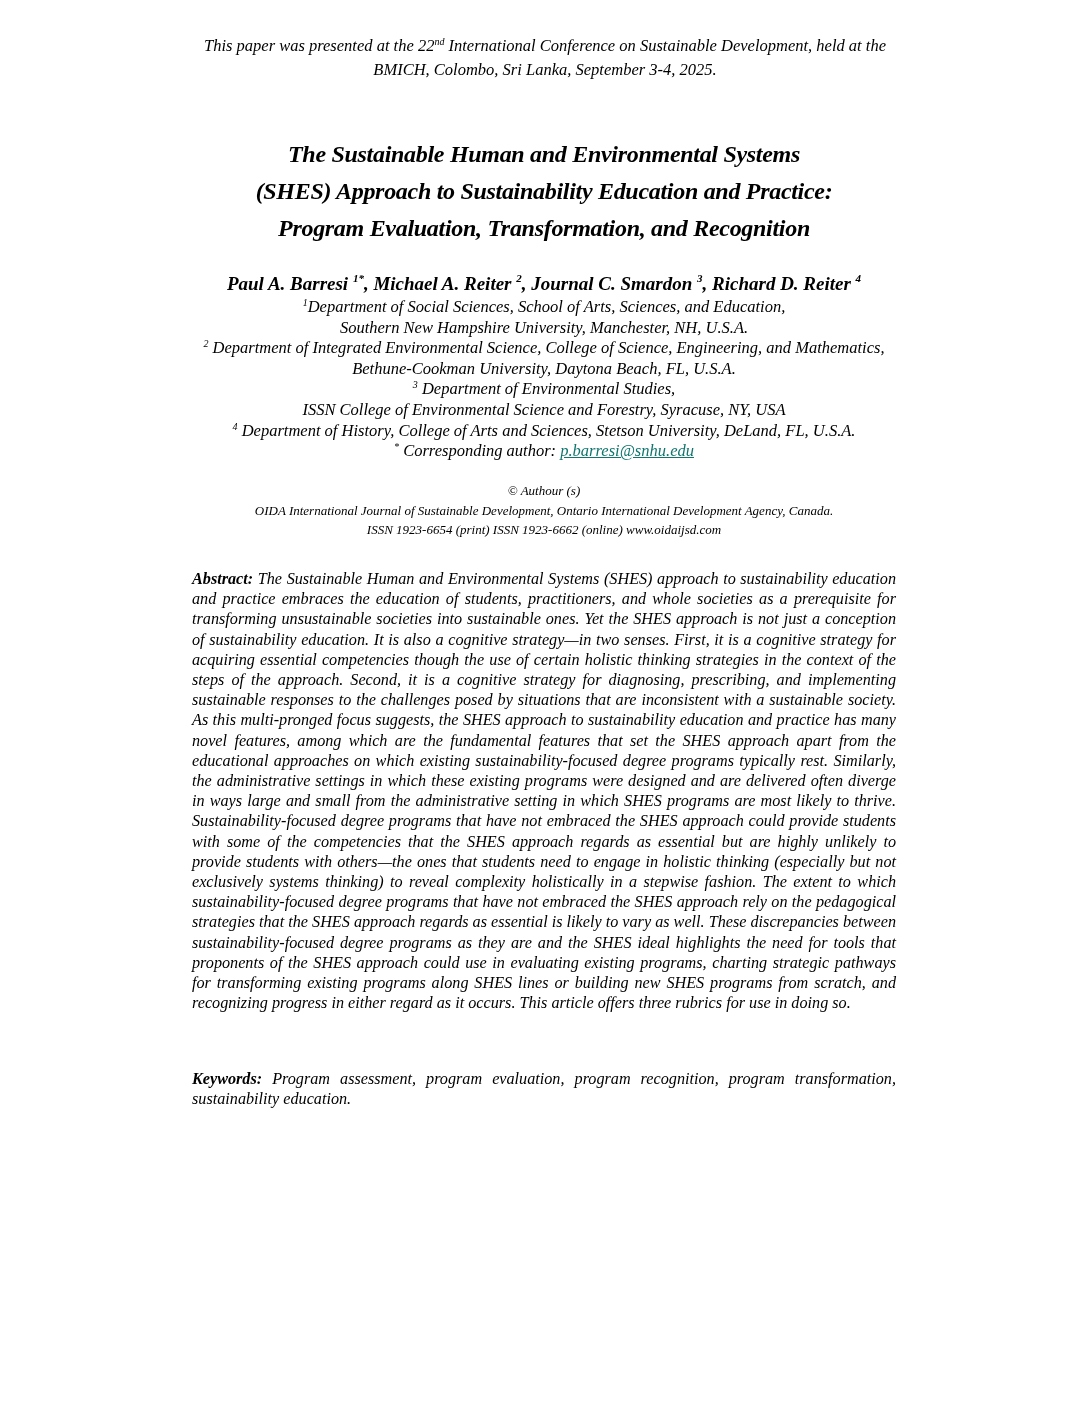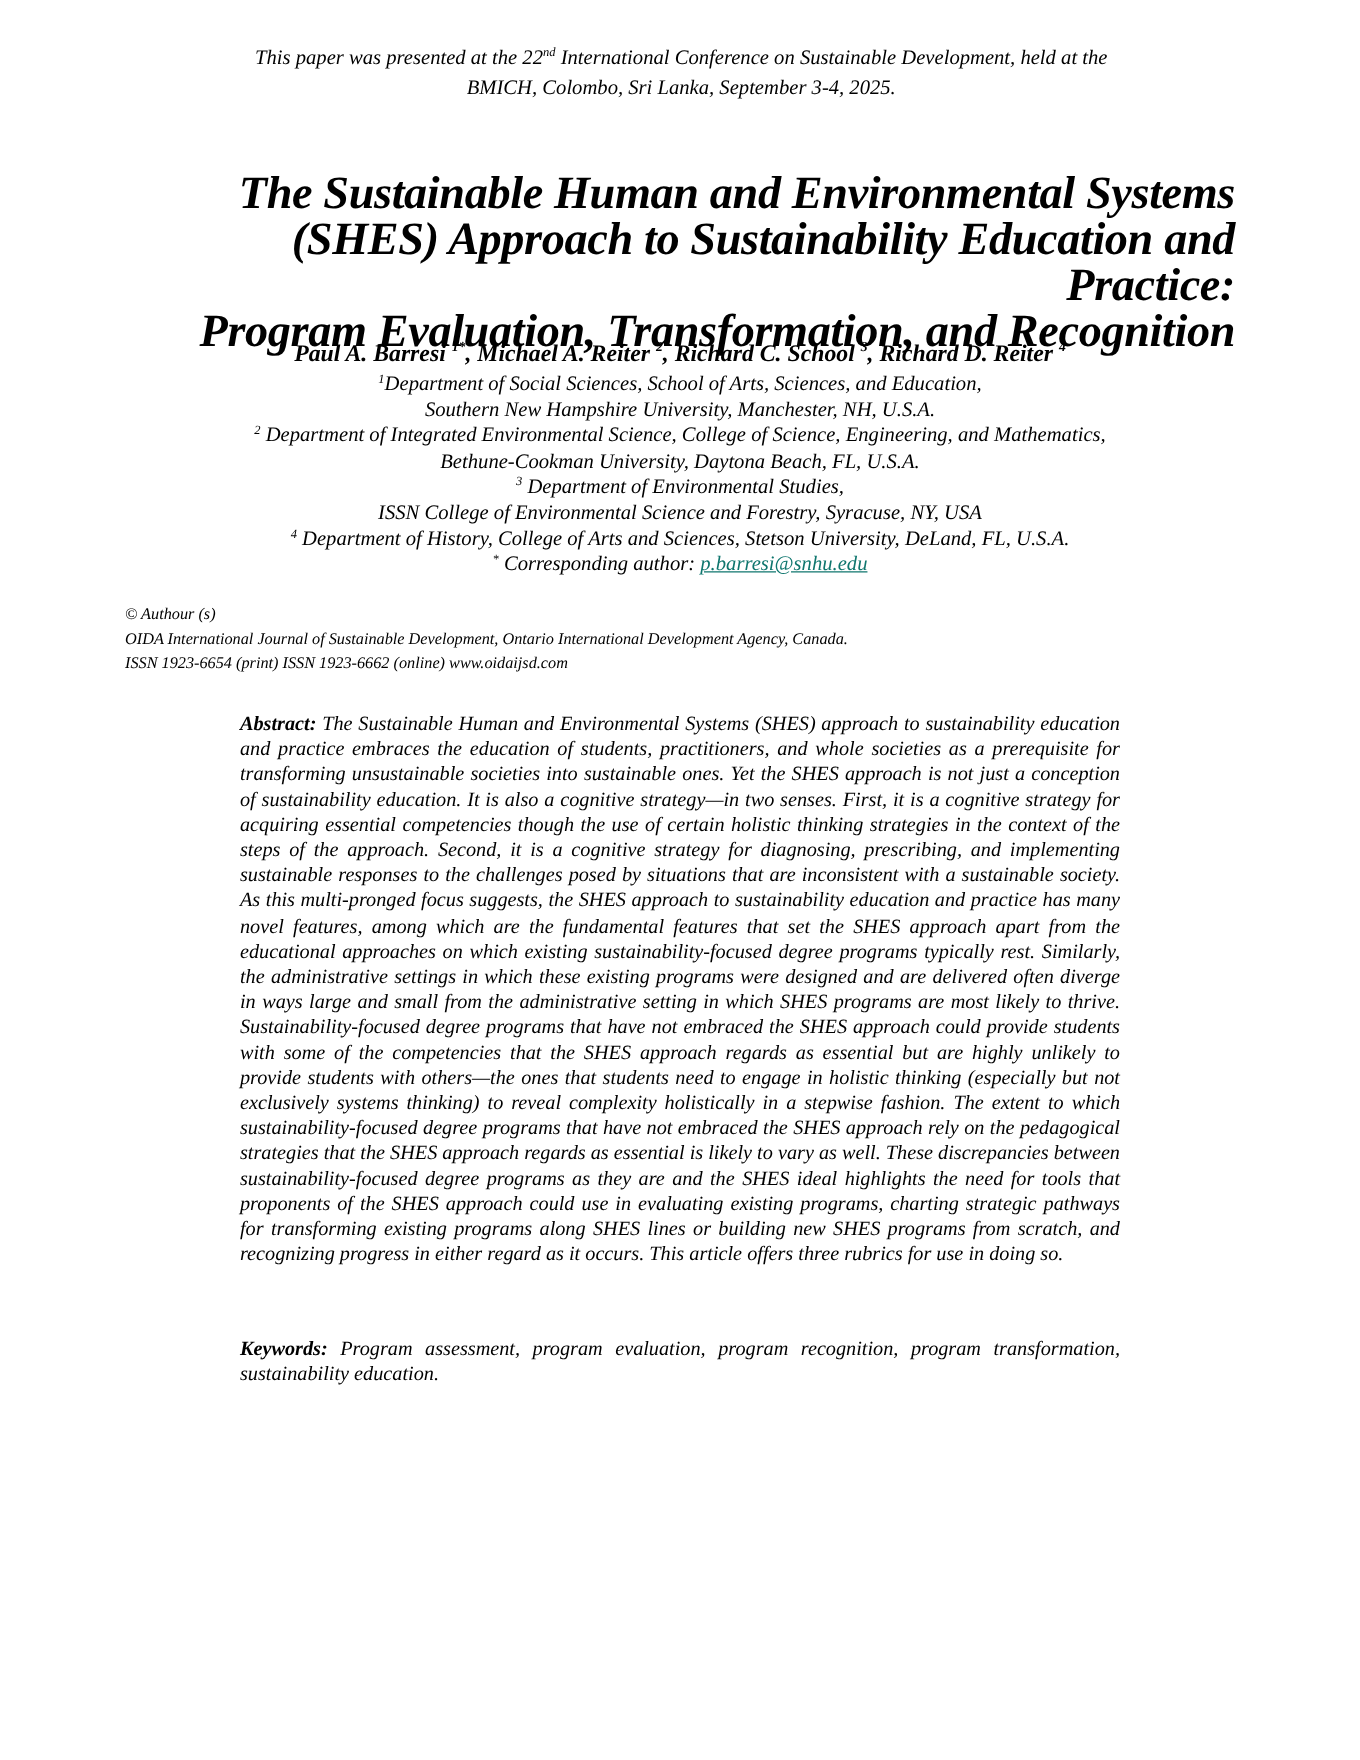--- a/index.html
+++ b/index.html
@@ -8,38 +8,38 @@
     font-family: "Liberation Serif", "DejaVu Serif", serif; color: #000;
   }
   .page { position: absolute; left: 0; top: 0; width: 995px; height: 1408px; font-style: italic; }
   .conf-note {
     position: absolute; left: 150px; width: 790px; top: 34px;
     font-size: 16.5px; line-height: 24px; text-align: center;
   }
   .conf-note sup { font-size: 10px; vertical-align: 6px; line-height: 0; }
   .title {
     position: absolute; left: 100px; width: 888px; top: 136px;
-    font-size: 37px; line-height: 37px; font-weight: bold; text-align: right;
+    font-size: 24px; line-height: 37px; font-weight: bold; text-align: center;
     letter-spacing: -0.3px;
   }
   .authors {
     position: absolute; left: 100px; width: 888px; top: 272px;
     font-size: 19px; line-height: 24px; font-weight: bold; text-align: center;
   }
   .authors sup { font-size: 11px; vertical-align: 8px; line-height: 0; font-weight: bold; }
   .affils {
     position: absolute; left: 100px; width: 888px; top: 297px;
     font-size: 16.5px; line-height: 20.6px; text-align: center;
   }
   .affils sup { font-size: 10px; vertical-align: 6px; line-height: 0; }
   .affils .line { display: block; }
   a.link { color: #0f766e; text-decoration: underline; }
   .copyright {
     position: absolute; left: 100px; width: 888px; top: 481px;
-    font-size: 13px; line-height: 19.5px; 
+    font-size: 13px; line-height: 19.5px; text-align: center;
   }
   .copyright .line { display: block; }
   .abstract {
     position: absolute; left: 192px; width: 704px; top: 569px;
     font-size: 16.2px; line-height: 20.2px; text-align: justify;
   }
   .abstract b { font-weight: bold; }
   .keywords {
     position: absolute; left: 192px; width: 704px; top: 1069px;
     font-size: 16.2px; line-height: 20.2px; text-align: justify;
@@ -55,21 +55,21 @@
     <span>BMICH, Colombo, Sri Lanka, September 3-4, 2025.</span>
   </div>
 
   <div class="title">
     <span>The Sustainable Human and Environmental Systems</span><br>
     <span>(SHES) Approach to Sustainability Education and Practice:</span><br>
     <span>Program Evaluation, Transformation, and Recognition</span>
   </div>
 
   <div class="authors">
-    <span><span>Paul A. Barresi </span><sup>1*</sup><span>, </span></span><span><span>Michael A. Reiter </span><sup>2</sup><span>, </span></span><span><span>Richard C. School </span><sup>3</sup><span>, </span></span><span><span>Richard D. Reiter </span><sup>4</sup><span></span></span>
+    <span><span>Paul A. Barresi </span><sup>1*</sup><span>, </span></span><span><span>Michael A. Reiter </span><sup>2</sup><span>, </span></span><span><span>Journal C. Smardon </span><sup>3</sup><span>, </span></span><span><span>Richard D. Reiter </span><sup>4</sup><span></span></span>
   </div>
 
   <div class="affils">
     <span class="line"><sup>1</sup><span>Department of Social Sciences, School of Arts, Sciences, and Education,</span></span>
     <span class="line">Southern New Hampshire University, Manchester, NH, U.S.A.</span>
     <span class="line"><sup>2</sup><span> Department of Integrated Environmental Science, College of Science, Engineering, and Mathematics,</span></span>
     <span class="line">Bethune-Cookman University, Daytona Beach, FL, U.S.A.</span>
     <span class="line"><sup>3</sup><span> Department of Environmental Studies,</span></span>
     <span class="line">ISSN College of Environmental Science and Forestry, Syracuse, NY, USA</span>
     <span class="line"><sup>4</sup><span> Department of History, College of Arts and Sciences, Stetson University, DeLand, FL, U.S.A.</span></span>

